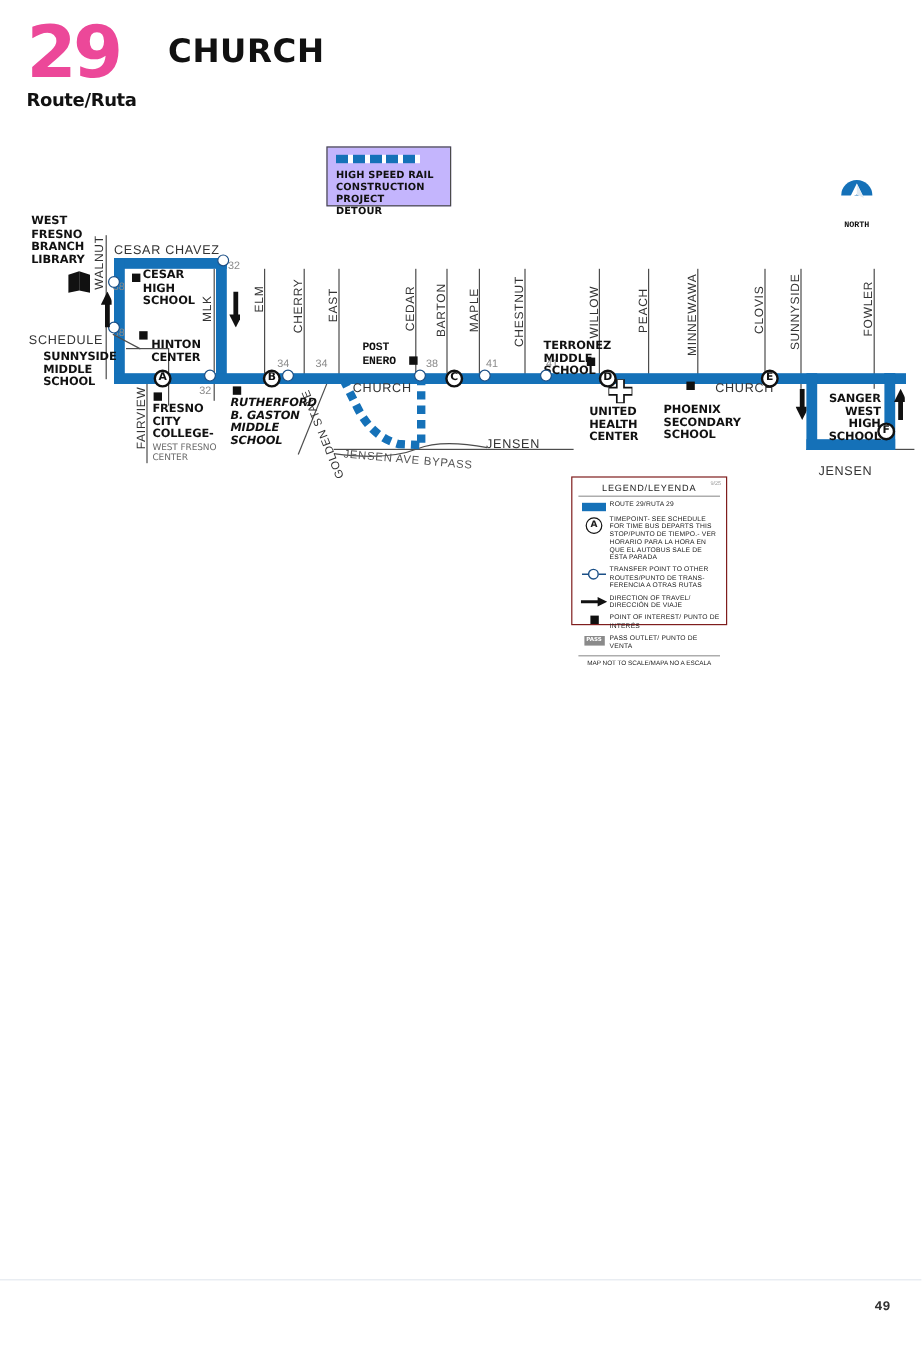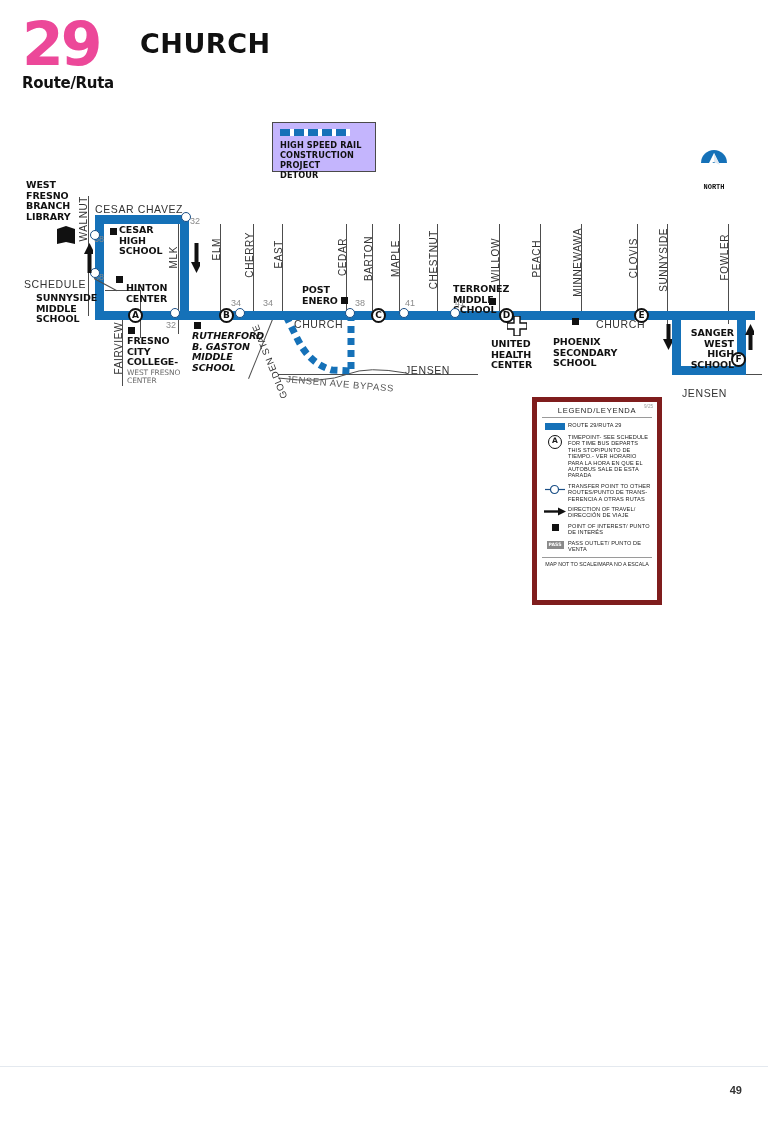--- a/index.html
+++ b/index.html
@@ -69,22 +69,22 @@
       font-family:"DejaVu Sans", sans-serif;}
   .xfer{position:absolute;width:10px;height:10px;border-radius:50%;background:#fff;
       border:1.5px solid #1b4f86;box-sizing:border-box;z-index:6;}
   .arrow{position:absolute;width:9px;z-index:7;}
 
   
   .cross{position:absolute;z-index:5;}
 
   
   .legend{
-    position:absolute;left:532px;top:397px;width:130px;height:208px;
-    border:5px solid #7f1d1d;background:#fff;box-sizing:border-box;padding:4px 5px;
+    position:absolute;left:476px;top:397px;width:130px;height:124px;
+    border:1px solid #7f1d1d;background:#fff;box-sizing:border-box;padding:4px 5px;
   }
   .legend-title{text-align:center;font-size:7.6px;letter-spacing:.7px;color:#222;
     border-bottom:1px solid #9a9a9a;padding-bottom:2px;margin-bottom:4px;
     font-family:"Liberation Sans", sans-serif;}
   .legend-corner{position:absolute;right:4px;top:2px;font-size:4.6px;color:#9a9a9a;}
   .lrow{display:flex;align-items:flex-start;margin-bottom:4px;}
   .lsym{width:26px;flex:0 0 26px;display:flex;align-items:center;justify-content:center;
     padding-top:1px;}
   .ltext{font-size:5.6px;line-height:6.4px;color:#222;letter-spacing:.15px;
     font-family:"Liberation Sans", sans-serif;}
@@ -98,21 +98,21 @@
     font-family:"DejaVu Sans", sans-serif;}
   .lnote{font-size:5.3px;color:#222;text-align:center;border-top:1px solid #9a9a9a;
     padding-top:3px;margin-top:2px;font-family:"Liberation Sans", sans-serif;}
 
   
   .footer-line{position:absolute;left:0;top:1066px;width:768px;height:1px;background:#e4e9ef;}
   .footer-text{position:absolute;left:0;top:1085px;width:768px;text-align:center;
     font-size:11.5px;color:#b9cadd;letter-spacing:.2px;
     font-family:"Liberation Sans", sans-serif;}
   .footer-page{position:absolute;right:26px;top:1084px;font-size:11px;font-weight:700;
-    color:#333;font-family:Liberation Sans, sans-serif;}
+    color:#333;font-family:Liberation Mono, monospace;}
 </style>
 </head>
 <body>
 
 <div class="page">
 
   <div class="route-badge">
     <div class="route-num">29</div>
     <div class="route-sub">Route/Ruta</div>
   </div>
@@ -292,21 +292,21 @@
     </div>
 
     <div class="poi-sq" style="left:194px;top:322px;"></div>
     <div class="poi" style="left:192px;top:331px;font-style:italic;">
       <div>RUTHERFORD</div>
       <div>B. GASTON</div>
       <div>MIDDLE</div>
       <div>SCHOOL</div>
     </div>
 
-    <div class="poi" style="left:302px;top:285px;">
+    <div class="poi" style="left:302px;top:285px;font-family:Liberation Mono, monospace;">
       <div>POST</div>
       <div>ENERO</div>
     </div>
     <div class="poi-sq" style="left:341px;top:297px;"></div>
 
     <div class="poi" style="left:453px;top:268px;margin-top:16px;">
       <div>TERRONEZ</div>
       <div>MIDDLE</div>
       <div>SCHOOL</div>
     </div>

